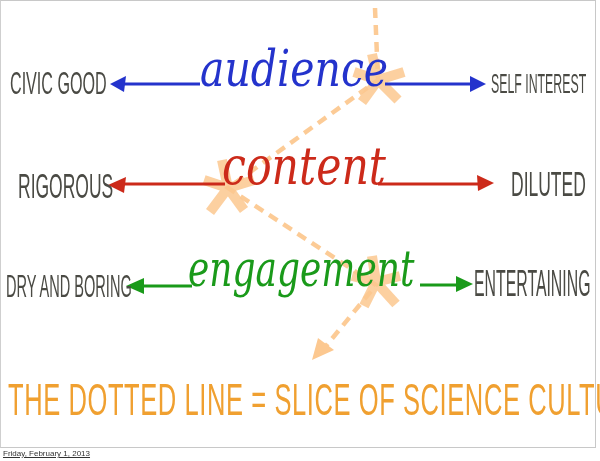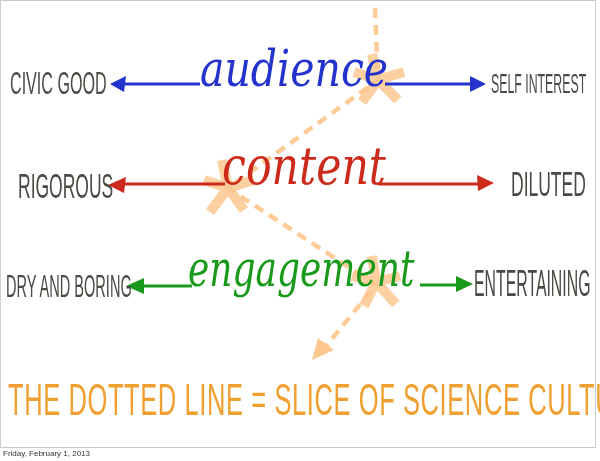--- a/index.html
+++ b/index.html
@@ -21,21 +21,21 @@
     position: absolute; font-family: "DejaVu Serif", serif; font-style: italic;
     white-space: nowrap; line-height: 1; transform-origin: center center;
   }
   .title {
     position: absolute; left: 8px; top: 378px; color: #f0a030; white-space: nowrap;
     font-family: "Liberation Sans", sans-serif; font-size: 44px; line-height: 1;
     transform: scaleX(0.58); transform-origin: left top; letter-spacing: 1px; font-weight: normal;
   }
   .footer {
     position: absolute; left: 3px; top: 450px; font-size: 8px; color: #333;
-    font-family: "Liberation Sans", sans-serif; line-height: 1;
+    font-family: "Liberation Sans", sans-serif; line-height: 1; text-decoration: underline;
   }
 </style>
 </head>
 <body>
 
 <div class="slide"></div>
 
 <svg class="overlay" width="600" height="461" viewBox="0 0 600 461">
 
   <g stroke="#fcc890" stroke-width="4.5" fill="none" stroke-dasharray="10,7" stroke-linecap="butt" opacity="0.95">

